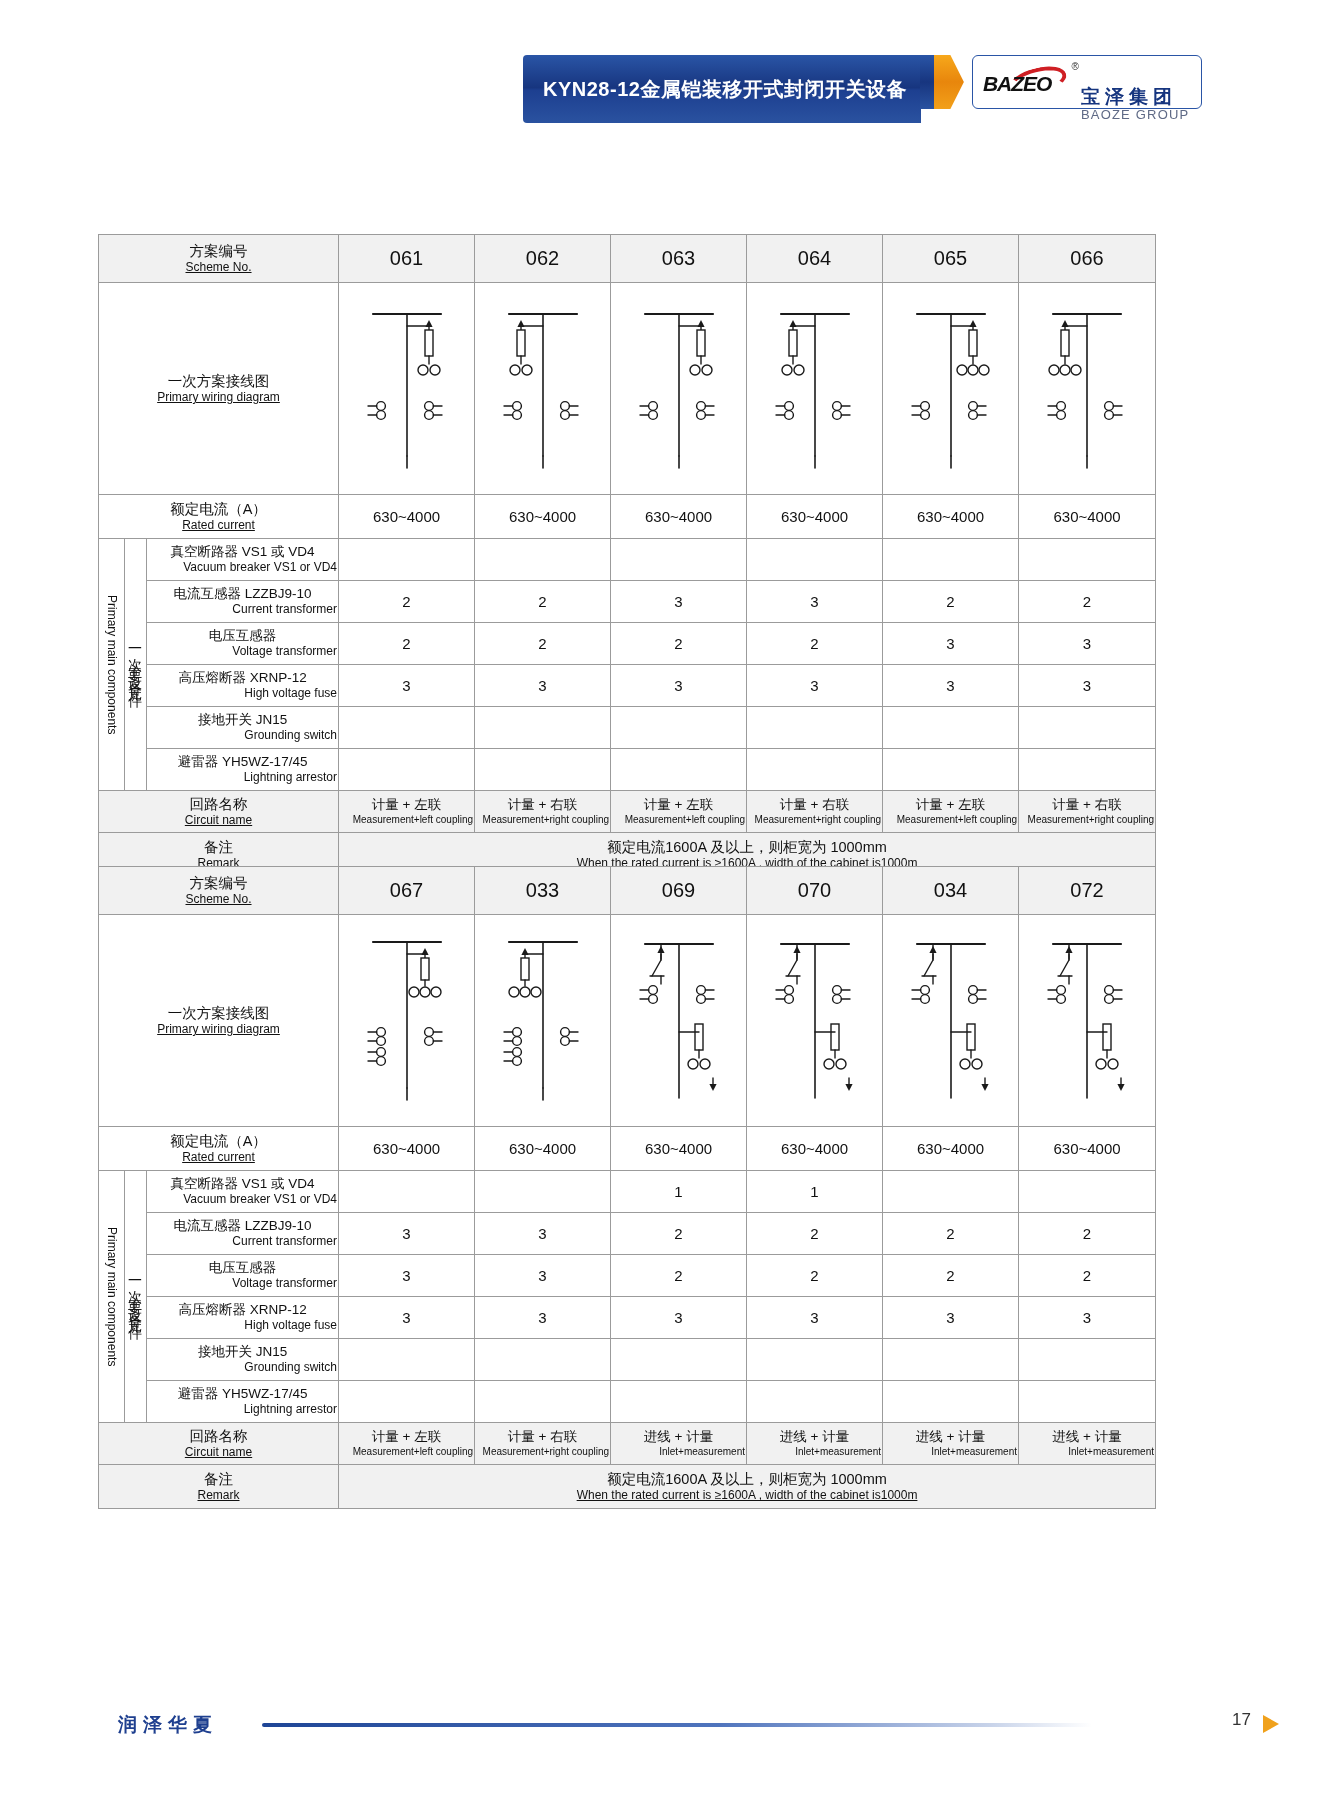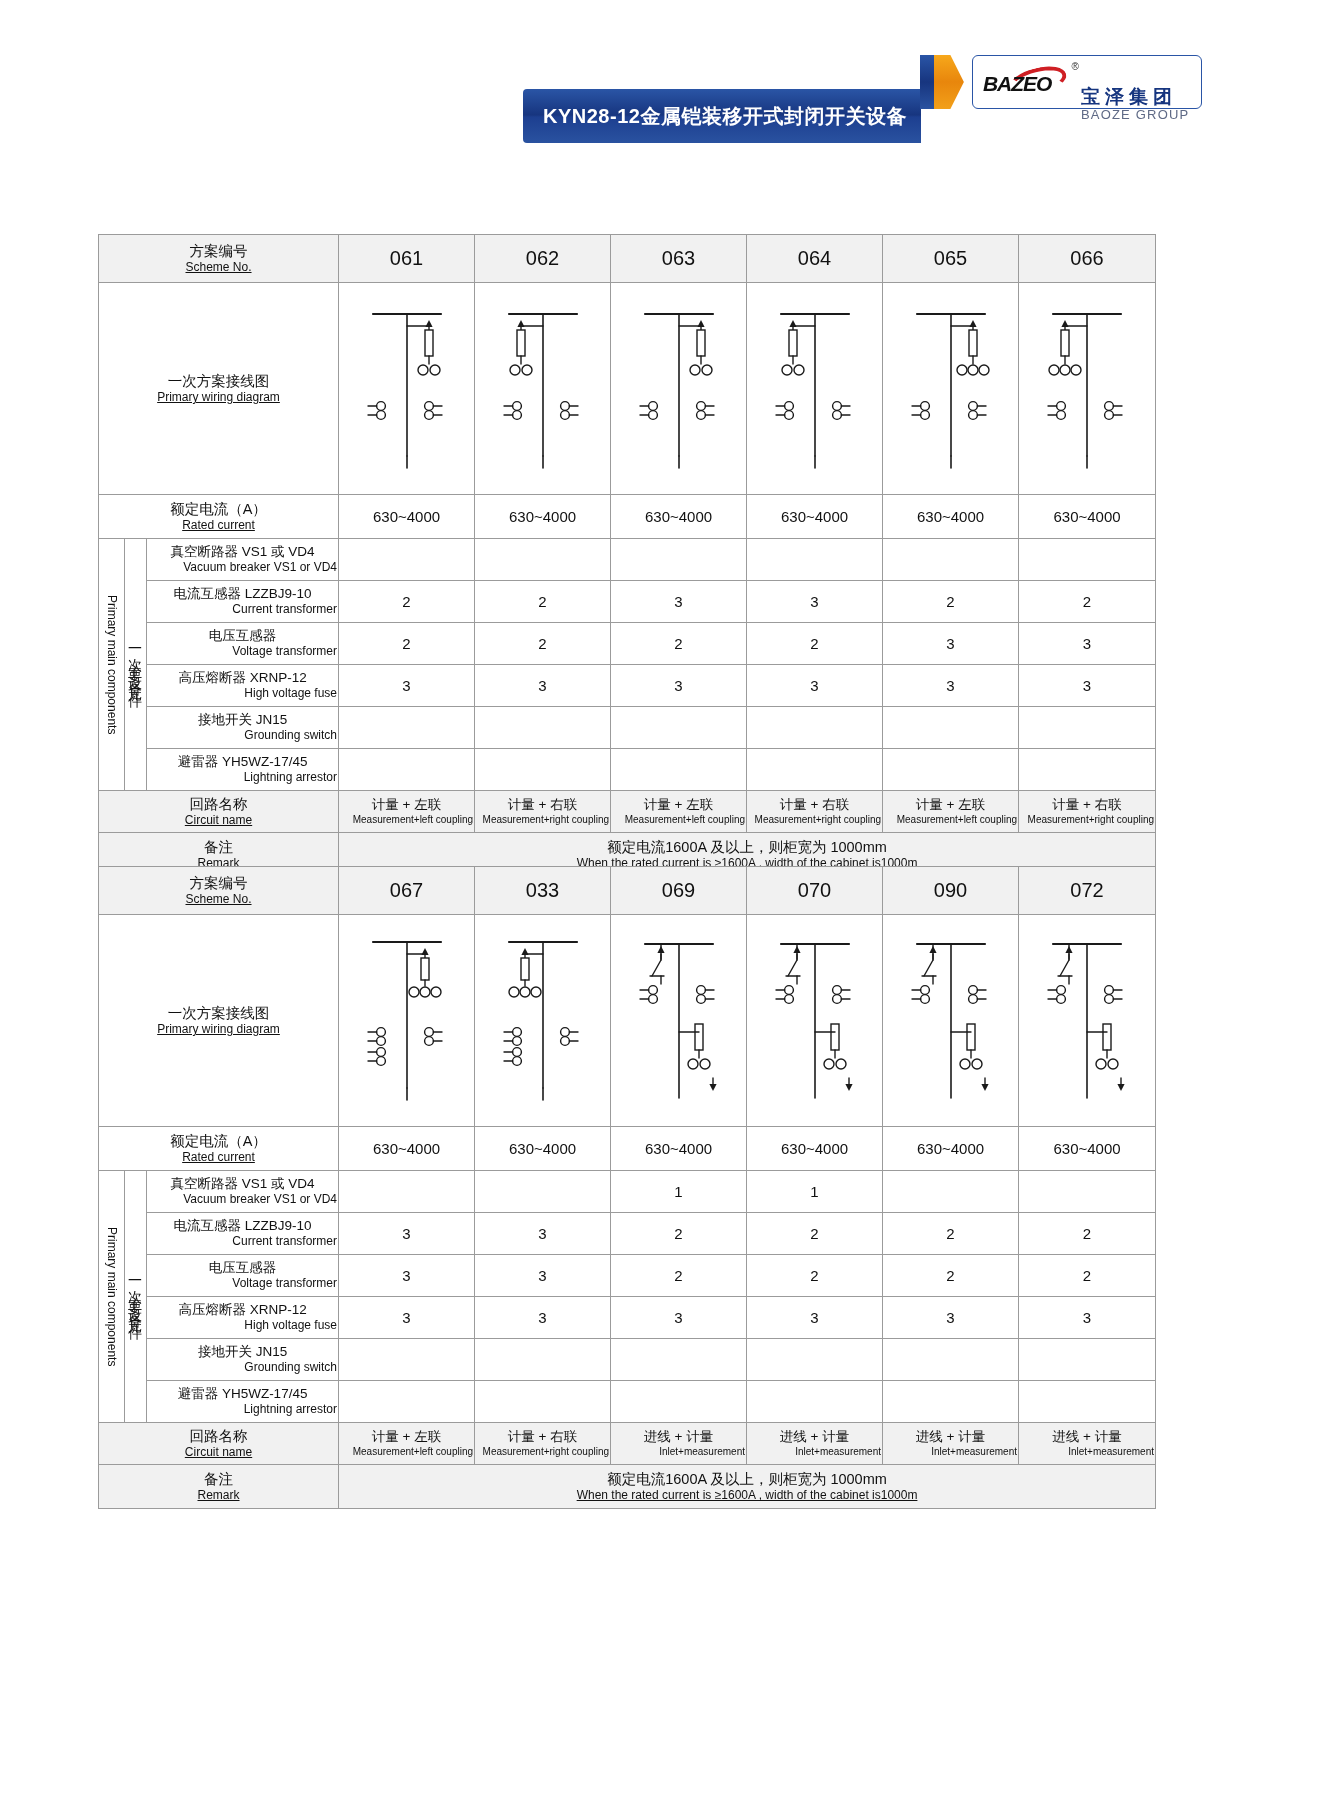--- a/index.html
+++ b/index.html
@@ -13,23 +13,22 @@
   .page { position: relative; width: 1323px; height: 1796px; overflow: hidden; }
 
   
   .header { position: absolute; left: 0; top: 55px; width: 1323px; height: 70px; }
   .hdr-wrap { position: absolute; left: 523px; top: 0; display: flex; align-items: stretch; height: 54px; }
   .hdr-blue {
     background: linear-gradient(180deg,#2a55a6 0%,#17357f 48%,#1d3f90 52%,#2a52a0 100%);
     color: #fff; font-weight: bold; font-size: 20px; letter-spacing: .5px;
     display: flex; align-items: center; padding: 0 14px 0 20px;
     border-radius: 4px 0 0 4px;
-    height: 54px;
+    height: 68px;
     white-space: nowrap;
-    margin-top: 34px;
   }
   .hdr-chevron-blue {
     width: 26px; height: 54px;
     background: linear-gradient(180deg,#2a55a6 0%,#17357f 50%,#2a52a0 100%);
     clip-path: polygon(0 0, 60% 0, 100% 50%, 60% 100%, 0 100%);
     margin-left: -1px;
   }
   .hdr-chevron-orange {
     width: 30px; height: 54px; margin-left: -12px;
     background: linear-gradient(180deg,#f7a81b 0%,#e8860c 50%,#f2a01a 100%);
@@ -465,21 +464,21 @@
     <tbody>
       <tr>
         <td class="shade" colspan="3" style="height:48px">
           <div class="cn">方案编号</div>
           <div class="en">Scheme No.</div>
         </td>
         <td class="shade scheme-no">067</td>
         <td class="shade scheme-no">033</td>
         <td class="shade scheme-no">069</td>
         <td class="shade scheme-no">070</td>
-        <td class="shade scheme-no">090</td>
+        <td class="shade scheme-no">034</td>
         <td class="shade scheme-no">072</td>
       </tr>
       <tr>
         <td colspan="3" style="height:212px">
           <div class="cn">一次方案接线图</div>
           <div class="en">Primary wiring diagram</div>
         </td>
         <td class="diagram-cell">
             <svg class="wd" width="136" height="186" viewBox="0 0 136 186">
               <g>
@@ -789,14 +788,20 @@
           <div class="en">Remark</div>
         </td>
         <td class="shade" colspan="6">
           <div class="cn">额定电流1600A 及以上，则柜宽为 1000mm</div>
           <div class="en">When the rated current is ≥1600A , width of the cabinet is1000m</div>
         </td>
       </tr>
     </tbody>
   </table>
 
+  <div class="footer">
+    <div class="foot-cn">润泽华夏</div>
+    <div class="foot-rule"></div>
+    <div class="foot-page">17</div>
+    <div class="foot-tri"></div>
+  </div>
 
 </div>
 
 </body></html>

